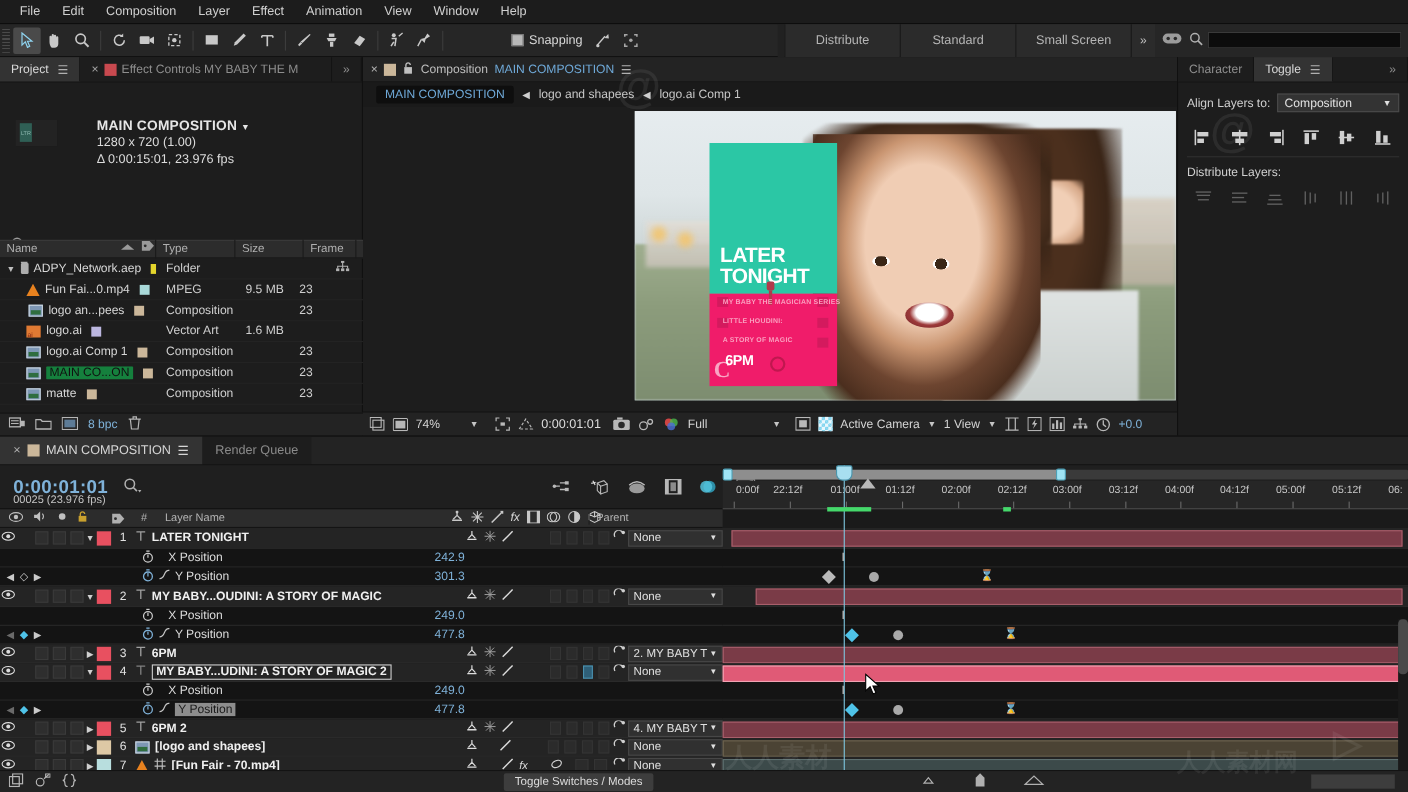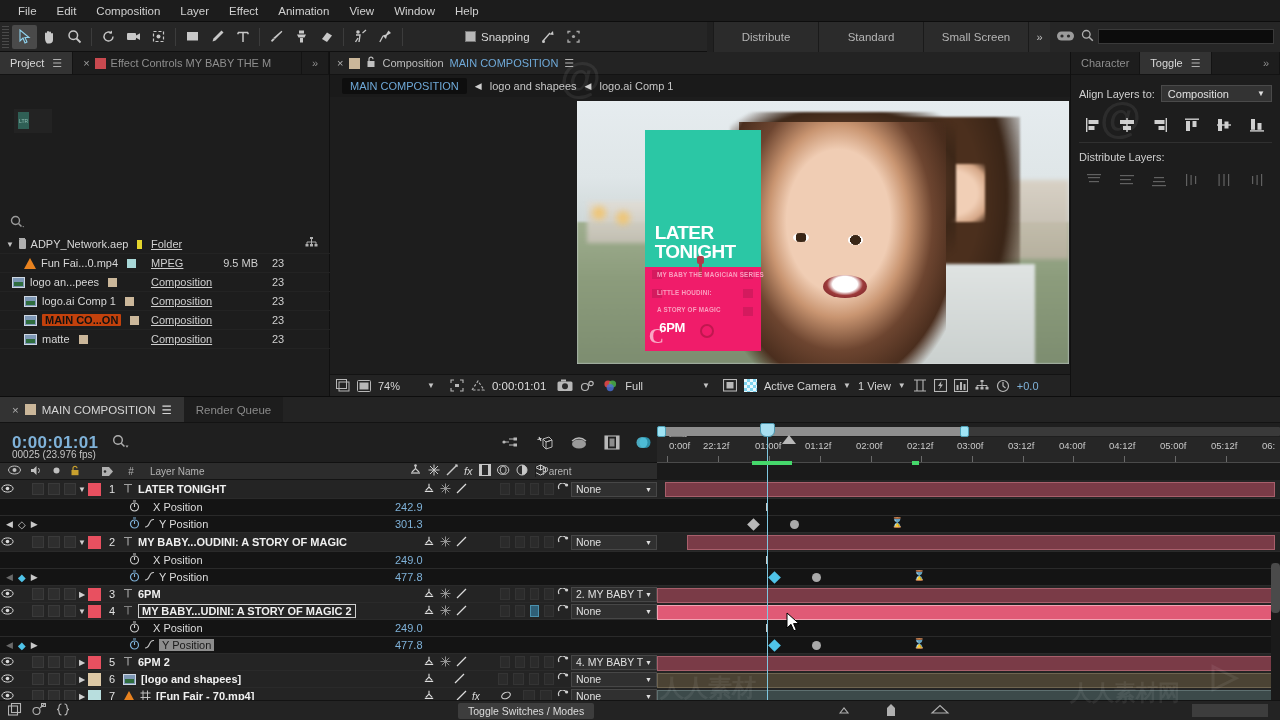--- a/index.html
+++ b/index.html
@@ -86,24 +86,24 @@
     background: #2c2c2c; display: flex; align-items: center;
     border-top: 1px solid #3a3a3a; border-bottom: 1px solid #151515;
     font-size: 10.5px; color: #b0b0b0;
   }
   .proj-colhead .c { padding-left: 6px; border-right: 1px solid #1a1a1a; height: 17px; line-height: 17px; }
   .proj-rows { position: absolute; top: 183px; left: 0; width: 330px; }
   .prow { height: 19px; display: flex; align-items: center; font-size: 11px; color: #d6d6d6;
           border-bottom: 1px solid #232323; }
   .prow .pname { display: flex; align-items: center; gap: 5px; width: 142px; padding-left: 6px; overflow: hidden; white-space: nowrap;}
   .prow .pchip { width: 9px; height: 9px; margin-left: 4px; }
-  .prow .ptype { width: 66px; padding-left: 9px; color: #cfcfcf; text-decoration: underline; }
+  .prow .ptype { width: 66px; padding-left: 9px; color: #cfcfcf; }
   .prow .psize { width: 58px; text-align: right; padding-right: 8px; color: #cfcfcf;}
   .prow .pframe { width: 40px; text-align: left; padding-left: 6px; color: #cfcfcf;}
-  .name-sel { background: #c2410c; color: #111; padding: 0 3px; border-radius: 1px; font-weight: bold;}
+  .name-sel { background: #15803d; color: #111; padding: 0 3px; border-radius: 1px;}
   .disc { width: 11px; text-align: center; font-size: 8px; color: #c0c0c0; }
   .folder-ico { width: 13px; height: 10px; background: #aeaeae; border-radius: 1px 1px 1px 1px; position: relative; }
   .folder-ico:before { content:""; position:absolute; left:0; top:-3px; width:6px; height:3px; background:#aeaeae; border-radius:1px 1px 0 0;}
   .img-ico { width: 13px; height: 11px; background: #7d97b5; border: 1px solid #cdd7e2; position: relative;}
   .img-ico:after{content:"";position:absolute;left:1px;bottom:1px;width:9px;height:4px;background:#2f6d3f;}
   .ai-ico { width: 13px; height: 11px; background: #e07a33; position: relative; }
   .ai-ico:after{content:"ai";position:absolute;left:1px;bottom:-1px;font-size:6px;color:#7a2110;}
   .vlc-ico { width: 0; height: 0; border-left: 6px solid transparent; border-right: 6px solid transparent; border-bottom: 11px solid #e8821f;}
   .proj-bottom {
     position: absolute; bottom: 0; left: 0; width: 330px; height: 21px; background: #232323;
@@ -446,29 +446,58 @@
     </div>
 
     <div class="proj-header">
       <div class="proj-thumb">
         <svg width="38" height="24" viewBox="0 0 38 24">
             <rect x="0" y="0" width="38" height="24" fill="#232323"></rect>
             <rect x="4" y="3" width="11" height="17" fill="#2f5f55"></rect>
             <text x="5" y="14" font-size="5" fill="#8fbbb2">LTR</text>
           </svg>
       </div>
+      <div class="proj-meta">
+        <div class="proj-title">
+          <span>MAIN COMPOSITION</span>
+          <span style="font-size:8px">▼</span>
+        </div>
+        <div class="proj-dim">1280 x 720 (1.00)</div>
+        <div class="proj-dur">Δ 0:00:15:01, 23.976 fps</div>
+      </div>
       <div class="proj-search">
         <svg width="16" height="14" viewBox="0 0 16 14">
             <circle cx="5.5" cy="5.5" r="4" fill="none" stroke="#9a9a9a" stroke-width="1.4"></circle>
             <line x1="8.5" y1="8.5" x2="11.5" y2="11.5" stroke="#9a9a9a" stroke-width="1.5"></line>
             <path d="M12.5 11 L14 11 L13.2 12.6 Z" fill="#9a9a9a"></path>
           </svg>
       </div>
     </div>
 
+    <div class="proj-colhead">
+      <div class="c" style="width:142px;display:flex;align-items:center;justify-content:space-between">
+        <span>Name</span>
+        <span style="display:flex;gap:4px;align-items:center">
+          <span>
+            <svg width="16" height="9" viewBox="0 0 16 9">
+                <path d="M2 7 L8 2 L14 7 Z" fill="#9a9a9a"></path>
+              </svg>
+          </span>
+          <span>
+            <svg width="13" height="11" viewBox="0 0 13 11">
+                <path d="M1 1 H8 L12 5.5 L8 10 H1 Z" fill="#9a9a9a"></path>
+                <circle cx="4" cy="5.5" r="1.3" fill="#2c2c2c"></circle>
+              </svg>
+          </span>
+        </span>
+      </div>
+      <div class="c" style="width:72px"><span>Type</span></div>
+      <div class="c" style="width:62px"><span>Size</span></div>
+      <div class="c" style="width:48px"><span>Frame</span></div>
+    </div>
 
     <div class="proj-rows">
 
       <div class="prow">
         <div class="pname">
           <span class="disc">▼</span>
           <span class="folder-ico"></span>
           <span>ADPY_Network.aep</span>
           <span class="pchip" style="background:#e4d52c"></span>
         </div>
@@ -491,30 +520,40 @@
           <span class="vlc-ico"></span>
           <span>Fun Fai...0.mp4</span>
           <span class="pchip" style="background:#a8d8d8"></span>
         </div>
         <div class="ptype">MPEG</div>
         <div class="psize">9.5 MB</div>
         <div class="pframe">23</div>
       </div>
 
       <div class="prow">
-        <div class="pname" style="padding-left:12px">
+        <div class="pname" style="padding-left:26px">
           <span class="img-ico"></span>
           <span>logo an...pees</span>
           <span class="pchip" style="background:#cbb79a"></span>
         </div>
         <div class="ptype">Composition</div>
         <div class="psize"></div>
         <div class="pframe">23</div>
       </div>
 
+      <div class="prow">
+        <div class="pname" style="padding-left:24px">
+          <span class="ai-ico"></span>
+          <span>logo.ai</span>
+          <span class="pchip" style="background:#bcb7e0"></span>
+        </div>
+        <div class="ptype">Vector Art</div>
+        <div class="psize">1.6 MB</div>
+        <div class="pframe"></div>
+      </div>
 
       <div class="prow">
         <div class="pname" style="padding-left:24px">
           <span class="img-ico"></span>
           <span>logo.ai Comp 1</span>
           <span class="pchip" style="background:#cbb79a"></span>
         </div>
         <div class="ptype">Composition</div>
         <div class="psize"></div>
         <div class="pframe">23</div>
@@ -536,20 +575,47 @@
           <span class="img-ico"></span>
           <span>matte</span>
           <span class="pchip" style="background:#cbb79a"></span>
         </div>
         <div class="ptype">Composition</div>
         <div class="psize"></div>
         <div class="pframe">23</div>
       </div>
     </div>
 
+    <div class="proj-bottom">
+      <span>
+        <svg width="15" height="13" viewBox="0 0 15 13">
+            <rect x="0.5" y="2" width="10" height="8" fill="none" stroke="#b5b5b5" stroke-width="1.2"></rect>
+            <rect x="2" y="4" width="7" height="1" fill="#b5b5b5"></rect>
+            <rect x="2" y="6.5" width="7" height="1" fill="#b5b5b5"></rect>
+            <rect x="11" y="4.5" width="3.5" height="5" fill="#b5b5b5"></rect>
+          </svg>
+      </span>
+      <span>
+        <svg width="15" height="12" viewBox="0 0 15 12">
+            <path d="M0.5 2.5 H5 L6.3 4 H14.5 V11 H0.5 Z" fill="none" stroke="#b5b5b5" stroke-width="1.2"></path>
+          </svg>
+      </span>
+      <span>
+        <svg width="15" height="12" viewBox="0 0 15 12">
+            <rect x="0.5" y="0.5" width="14" height="11" fill="none" stroke="#b5b5b5" stroke-width="1.1"></rect>
+            <rect x="2.5" y="2.5" width="10" height="7" fill="#5d7b96"></rect>
+          </svg>
+      </span>
+      <span class="bpc">8 bpc</span>
+      <span>
+        <svg width="13" height="13" viewBox="0 0 13 13">
+            <path d="M2.5 3 H10.5 L9.5 12 H3.5 Z M1 3 H12 M5 1 H8 V3 H5 Z" fill="none" stroke="#b5b5b5" stroke-width="1.1"></path>
+          </svg>
+      </span>
+    </div>
   </div>
 
   <div class="comp-panel">
     <div class="comp-tabrow">
       <span class="tabx">×</span>
       <span class="compchip"></span>
       <span>
         <svg width="10" height="12" viewBox="0 0 10 12">
             <path d="M3 5 V3.2 A2 2 0 017 3.2" fill="none" stroke="#c0c0c0" stroke-width="1.2"></path>
             <rect x="1.5" y="5" width="7" height="6" fill="#c0c0c0"></rect>

